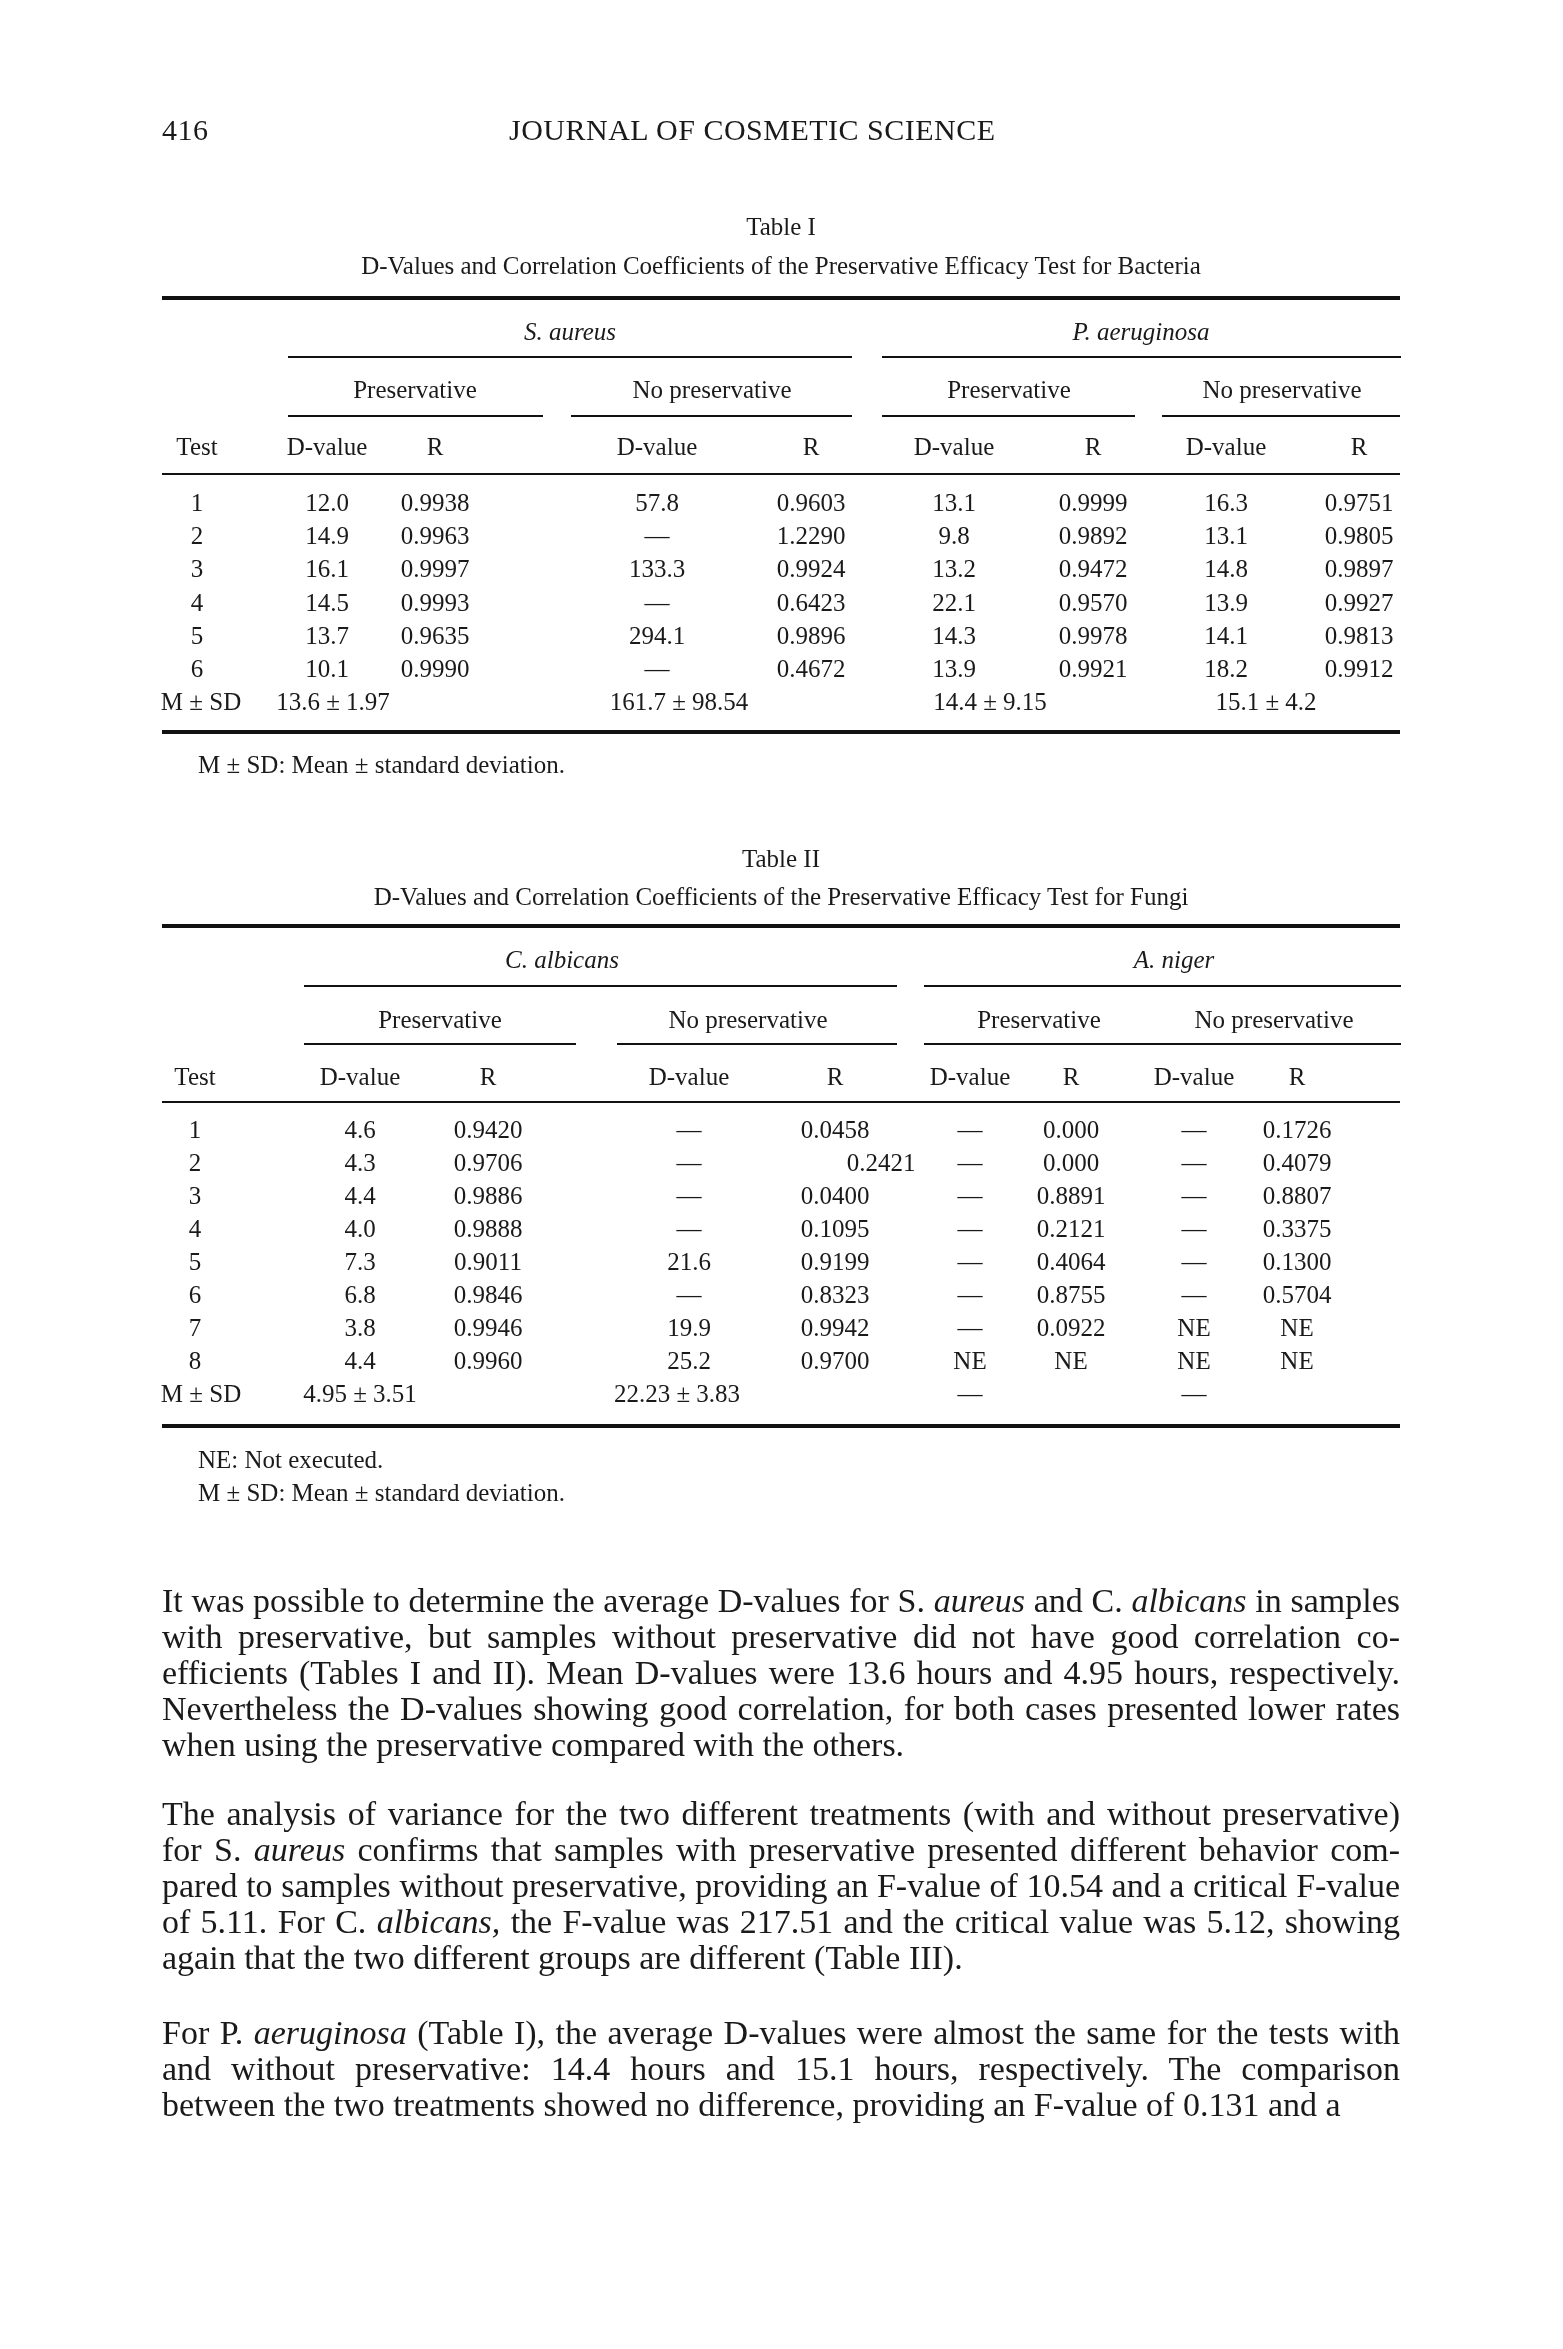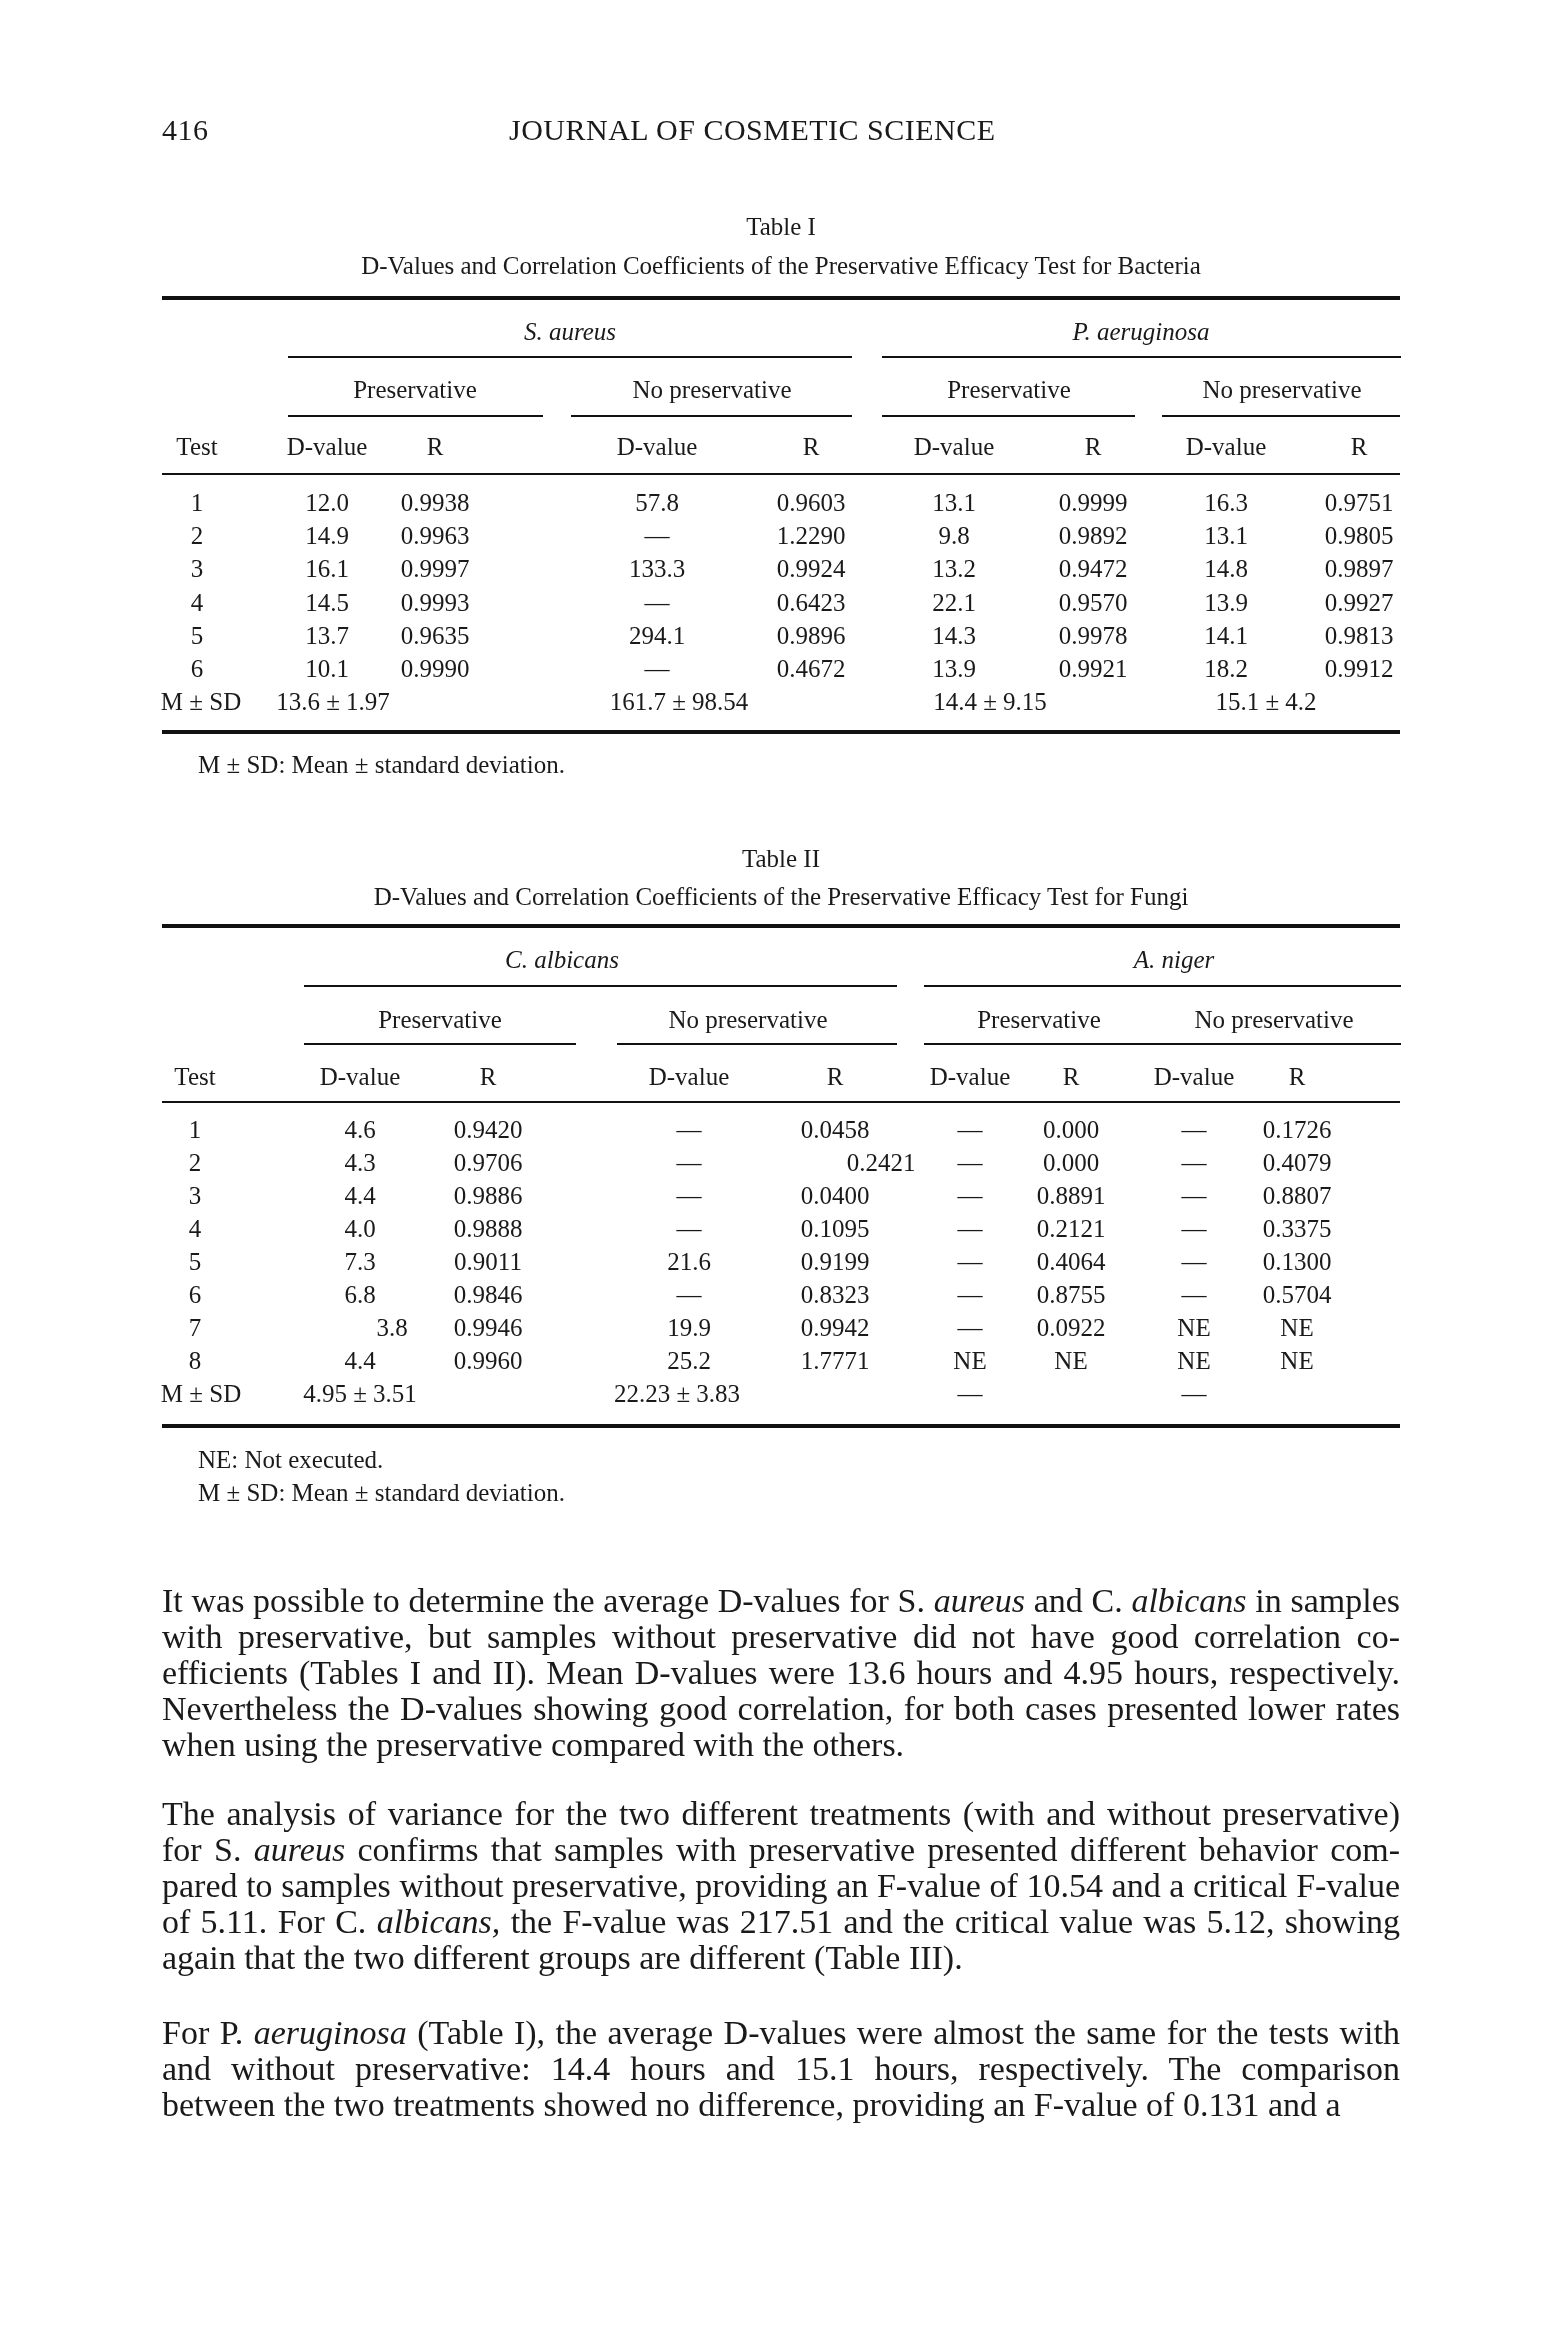--- a/index.html
+++ b/index.html
@@ -229,35 +229,35 @@
         <div class="abs cell c" style="left: 488px; top: 1281px;">0.9846</div>
         <div class="abs cell c" style="left: 689px; top: 1281px;">—</div>
         <div class="abs cell c" style="left: 835px; top: 1281px;">0.8323</div>
         <div class="abs cell c" style="left: 970px; top: 1281px;">—</div>
         <div class="abs cell c" style="left: 1071px; top: 1281px;">0.8755</div>
         <div class="abs cell c" style="left: 1194px; top: 1281px;">—</div>
         <div class="abs cell c" style="left: 1297px; top: 1281px;">0.5704</div>
       </div>
       <div>
         <div class="abs cell c" style="left: 195px; top: 1314px;">7</div>
-        <div class="abs cell c" style="left: 360px; top: 1314px; margin-left: 32px;">3.8</div>
+        <div class="abs cell c" style="left: 360px; top: 1314px;">3.8</div>
         <div class="abs cell c" style="left: 488px; top: 1314px;">0.9946</div>
         <div class="abs cell c" style="left: 689px; top: 1314px;">19.9</div>
         <div class="abs cell c" style="left: 835px; top: 1314px;">0.9942</div>
         <div class="abs cell c" style="left: 970px; top: 1314px;">—</div>
         <div class="abs cell c" style="left: 1071px; top: 1314px;">0.0922</div>
         <div class="abs cell c" style="left: 1194px; top: 1314px;">NE</div>
         <div class="abs cell c" style="left: 1297px; top: 1314px;">NE</div>
       </div>
       <div>
         <div class="abs cell c" style="left: 195px; top: 1347px;">8</div>
         <div class="abs cell c" style="left: 360px; top: 1347px;">4.4</div>
         <div class="abs cell c" style="left: 488px; top: 1347px;">0.9960</div>
         <div class="abs cell c" style="left: 689px; top: 1347px;">25.2</div>
-        <div class="abs cell c" style="left: 835px; top: 1347px;">1.7771</div>
+        <div class="abs cell c" style="left: 835px; top: 1347px;">0.9700</div>
         <div class="abs cell c" style="left: 970px; top: 1347px;">NE</div>
         <div class="abs cell c" style="left: 1071px; top: 1347px;">NE</div>
         <div class="abs cell c" style="left: 1194px; top: 1347px;">NE</div>
         <div class="abs cell c" style="left: 1297px; top: 1347px;">NE</div>
       </div>
       <div>
         <div class="abs cell c" style="left: 201px; top: 1380px;">M ± SD</div>
         <div class="abs cell c" style="left: 360px; top: 1380px;">4.95 ± 3.51</div>
         <div class="abs cell c" style="left: 677px; top: 1380px;">22.23 ± 3.83</div>
         <div class="abs cell c" style="left: 970px; top: 1380px;">—</div>

